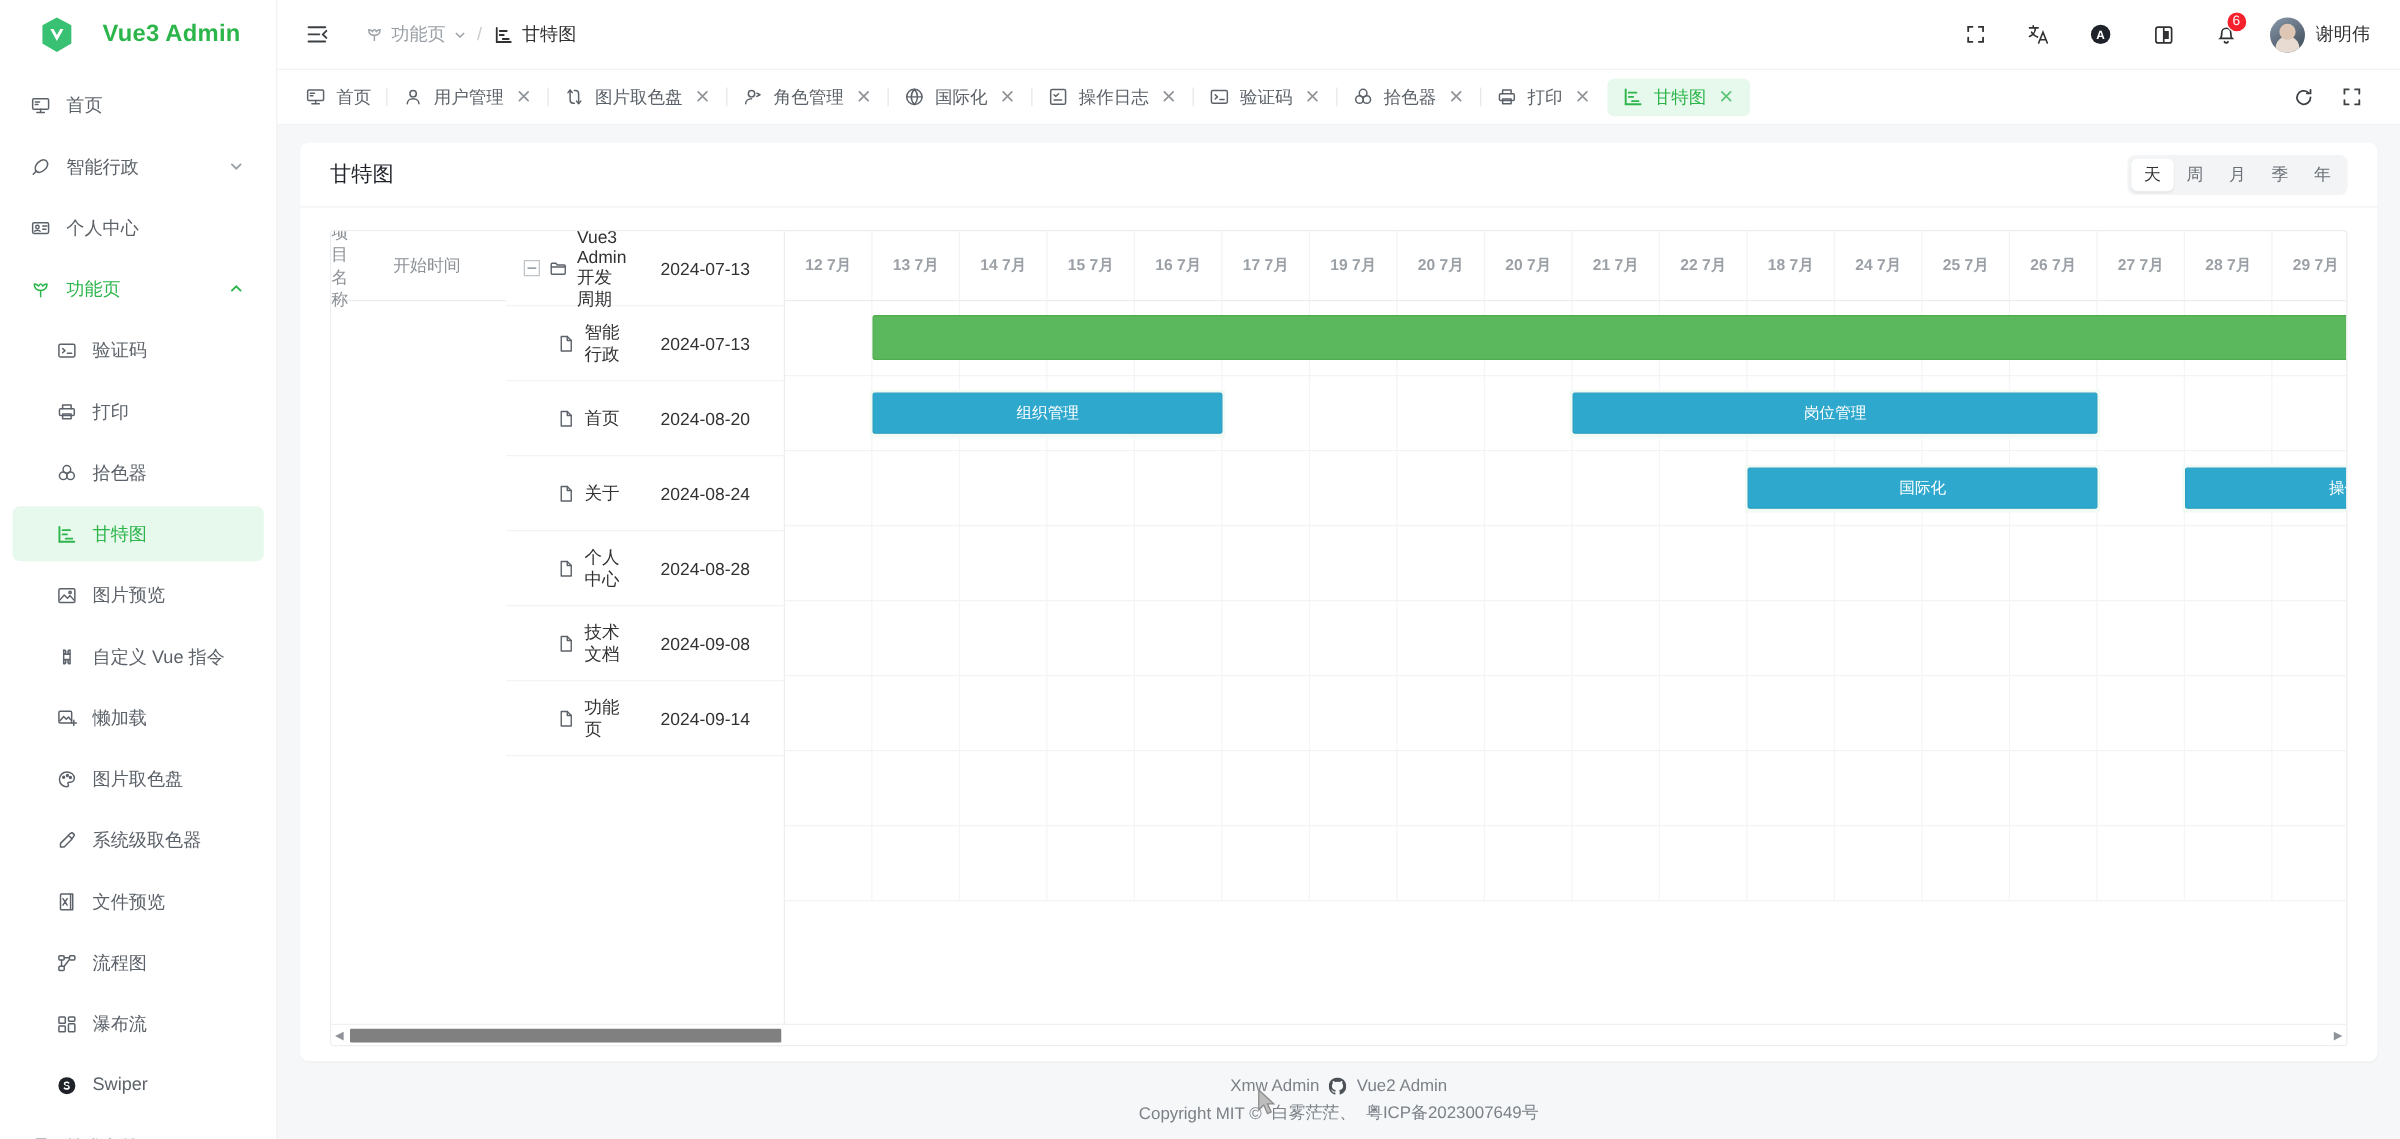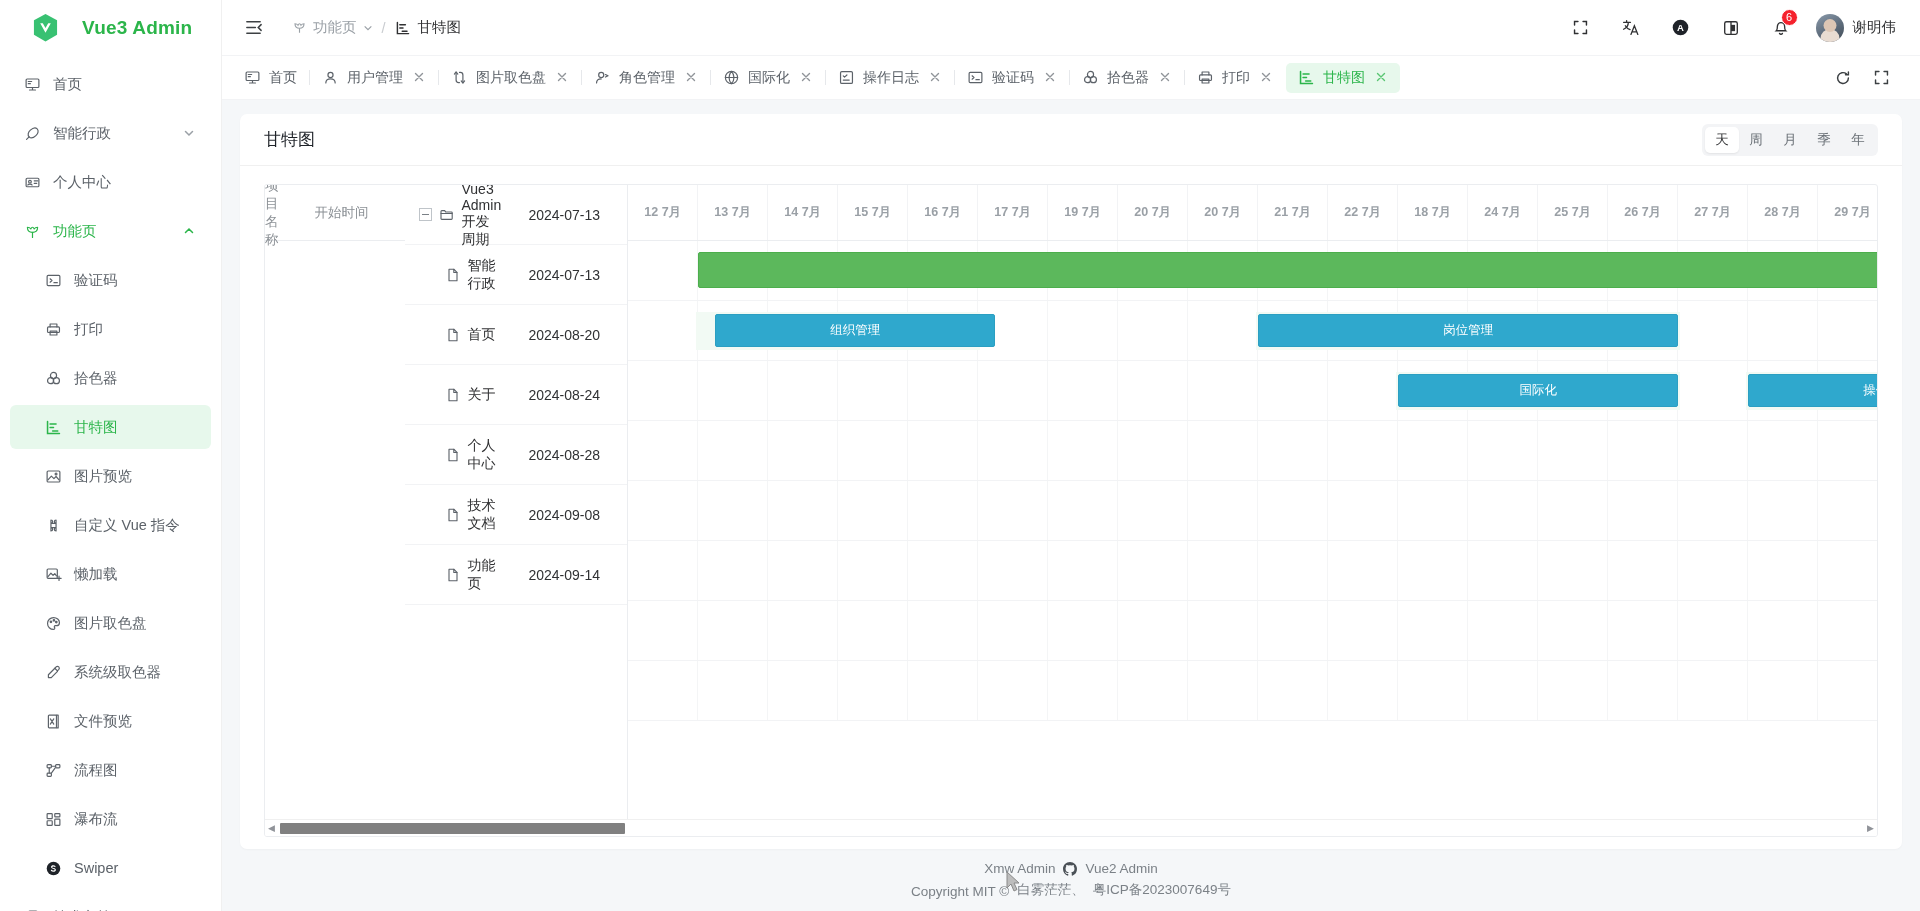--- a/index.html
+++ b/index.html
@@ -159,21 +159,21 @@
   .hs-arrow { width: 13px; flex: 0 0 13px; display: flex; align-items: center; justify-content: center; color: #909399; font-size: 9px; }
   .hs-rail { flex: 1; height: 13px; position: relative; }
   .hs-thumb { position: absolute; left: 2px; top: 1px; width: 345px; height: 11px; background: #808080; border-radius: 1px; cursor: grab; }
 
   
   .footer {
     flex: 0 0 62px; height: 62px; display: flex; flex-direction: column;
     align-items: center; justify-content: center; gap: 5px; color: #7b8187; font-size: 13.5px;
     position: relative;
   }
-  .f-line { display: flex; align-items: flex-end; gap: 8px; }
+  .f-line { display: flex; align-items: center; gap: 8px; }
   .f-link { color: #7b8187; text-decoration: none; cursor: pointer; }
   .cursor-arrow { position: absolute; left: 783px; top: 22px; width: 16px; height: 24px; }
 </style>
 </head>
 <body>
 
 <div class="app">
 
   <aside class="sidebar">
     <div class="logo-row">
@@ -799,21 +799,21 @@
                         <div class="g-grid-cell"></div>
                         <div class="g-grid-cell"></div>
                         <div class="g-grid-cell"></div>
                         <div class="g-grid-cell"></div>
                         <div class="g-grid-cell"></div>
                         <div class="g-grid-cell"></div>
                         <div class="g-grid-cell"></div>
                         <div class="g-grid-cell"></div>
                         <div class="g-grid-cell"></div>
                         <div class="bar-track" style="left: 68px; width: 284px;"></div>
-                        <div class="bar task" style="left: 87px; width: 280px;">
+                        <div class="bar task" style="left: 70px; width: 280px;">
                           <span>组织管理</span>
                         </div>
                         <div class="bar-track" style="left: 628px; width: 424px;"></div>
                         <div class="bar task" style="left: 630px; width: 420px;">
                           <span>岗位管理</span>
                         </div>
                       </div>
                       <div class="g-grid-row">
                         <div class="g-grid-cell"></div>
                         <div class="g-grid-cell"></div>

